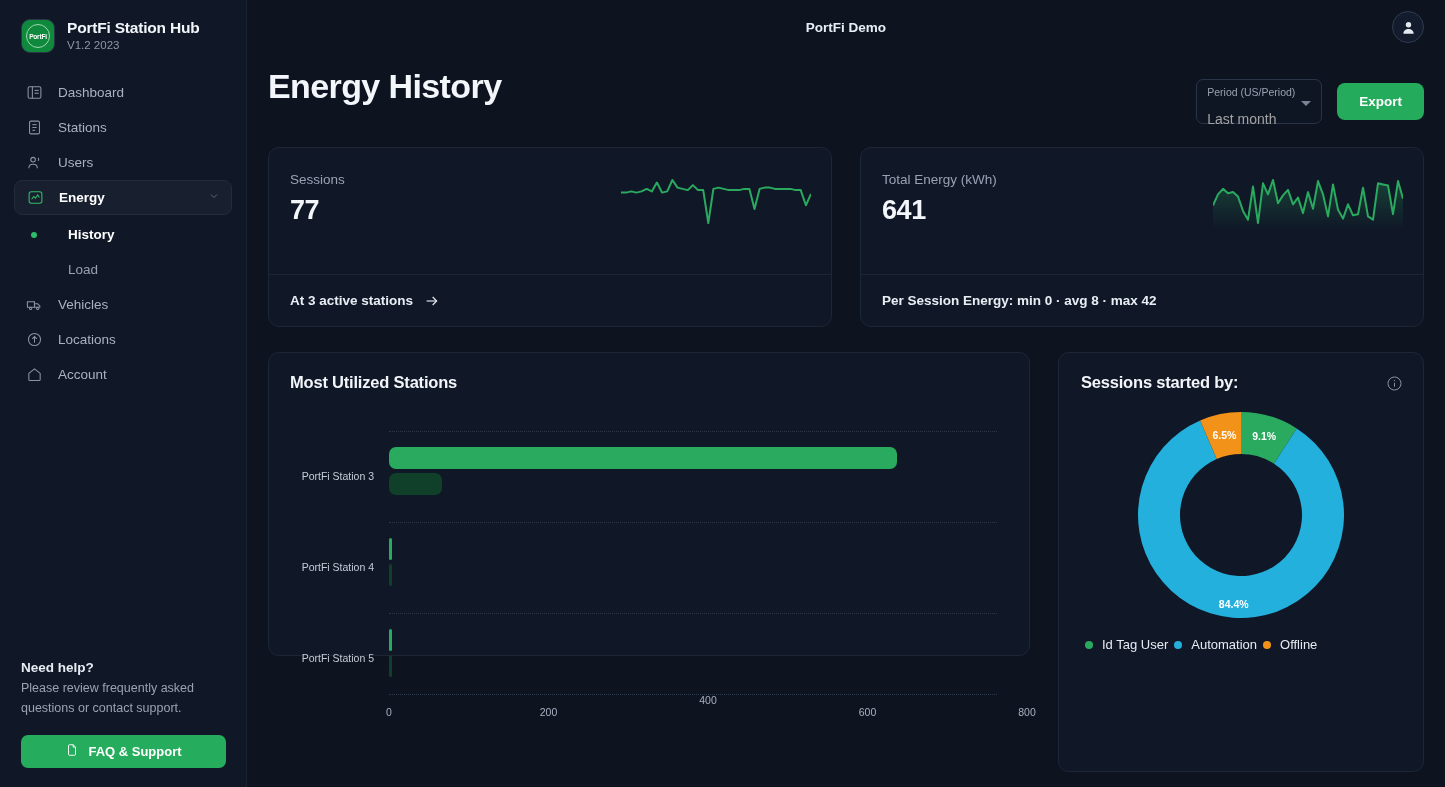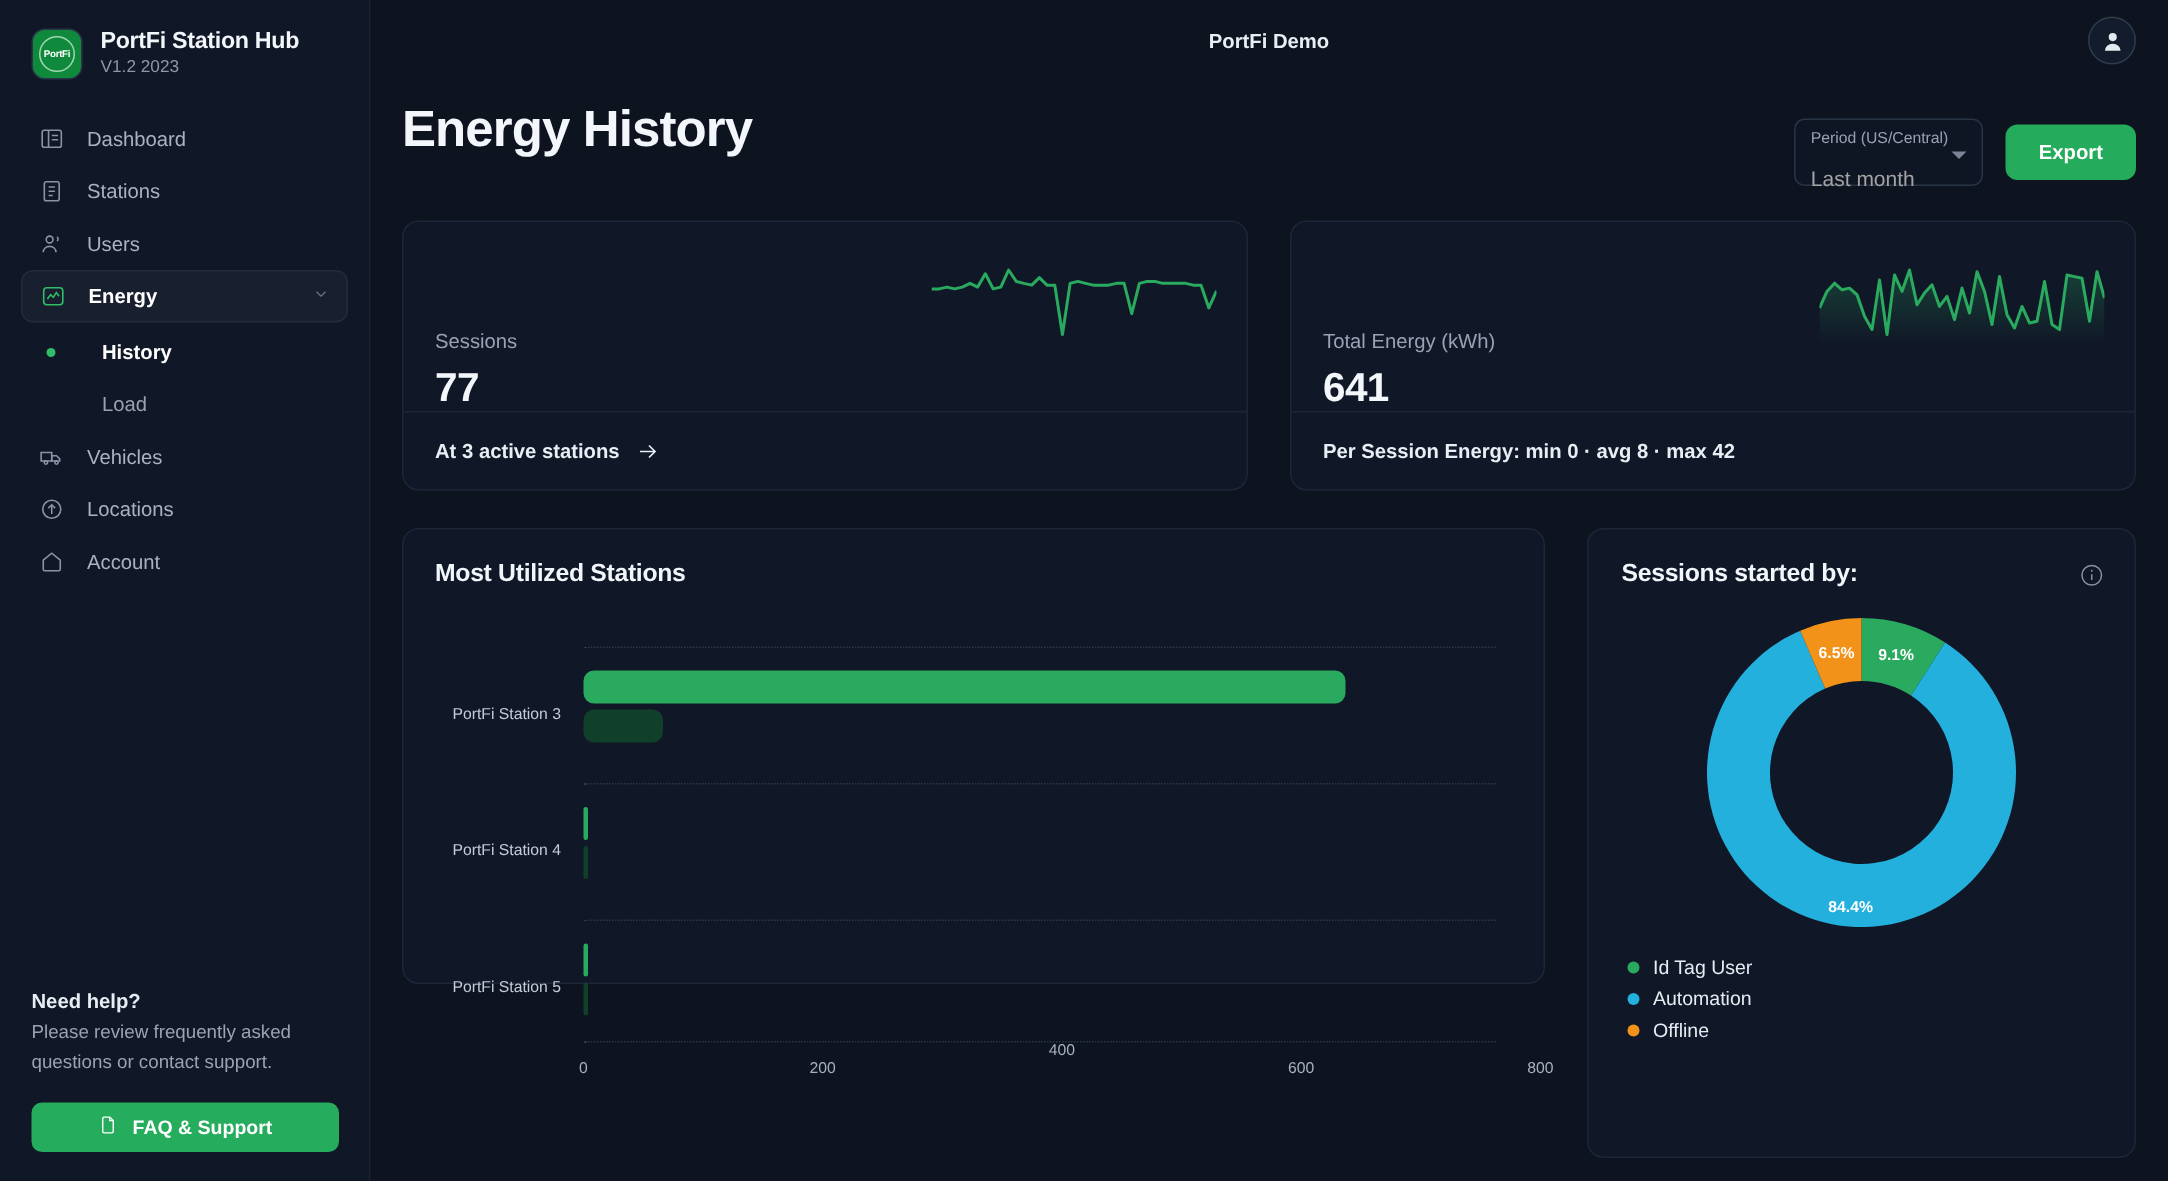--- a/index.html
+++ b/index.html
@@ -111,21 +111,21 @@
     font-family: "Liberation Sans", sans-serif;
   }
 
   
   .stat-row { display: flex; gap: 28px; padding: 23px 21px 0 21px; }
   .stat-card {
     flex: 1; height: 180px;
     background: #101827; border: 1px solid #1d2637; border-radius: 11px;
     display: flex; flex-direction: column; position: relative;
   }
-  .stat-top { flex: 1; display: flex; padding: 24px 24px 0 21px; position: relative; align-items: flex-end; }
+  .stat-top { flex: 1; display: flex; padding: 24px 24px 0 21px; position: relative; }
   .stat-label { font-size: 13.5px; color: #99a2b3; }
   .stat-value { font-size: 27px; font-weight: bold; color: #f3f6fa; margin-top: 8px; letter-spacing: -0.4px; }
   .spark { position: absolute; right: 20px; top: 26px; width: 190px; height: 55px; }
   .stat-foot {
     height: 52px; border-top: 1px solid #1d2637;
     display: flex; align-items: center; padding: 0 21px;
     font-size: 13.5px; font-weight: bold; color: #e9eef5;
   }
   .stat-foot .arrow { margin-left: 11px; display: flex; align-items: center; }
   .stat-foot .arrow svg { width: 16px; height: 16px; stroke: #e9eef5; fill: none; stroke-width: 1.7; }
@@ -153,21 +153,21 @@
   }
 
   .donut-card {
     flex: 1; height: 420px;
     background: #101827; border: 1px solid #1d2637; border-radius: 11px;
     padding: 20px 22px 0 22px; position: relative;
   }
   .info-icon { position: absolute; right: 20px; top: 22px; cursor: pointer; }
   .info-icon svg { width: 17px; height: 17px; stroke: #8a93a4; fill: none; stroke-width: 1.4; }
   .donut-wrap { display: flex; justify-content: center; margin-top: 17px; }
-  .legend { margin-top: 16px; padding-left: 4px; display: flex; flex-direction: column; gap: 6px; }
+  .legend { margin-top: 16px; padding-left: 4px; display: flex; flex-direction: row; gap: 6px; }
   .legend-item { display: flex; align-items: center; gap: 9px; font-size: 13px; color: #e6ebf2; }
   .legend-dot { width: 8px; height: 8px; border-radius: 50%; flex: 0 0 8px; }
   .slice-label { font-size: 10.5px; font-weight: bold; fill: #ffffff; }
 </style>
 </head>
 <body>
 
 <div class="app">
 
   <aside class="sidebar">
@@ -306,21 +306,21 @@
             <circle cx="12" cy="8.5" r="3.4"></circle>
             <path d="M5.5 20c0-3.6 2.9-6 6.5-6s6.5 2.4 6.5 6z"></path>
           </svg>
       </div>
     </div>
 
     <div class="page-head">
       <h1 class="page-title">Energy History</h1>
       <div class="head-right">
         <div class="period-box">
-          <div class="period-label">Period (US/Central)</div>
+          <div class="period-label">Period (US/Period)</div>
           <div class="period-value">Last month</div>
           <span class="period-caret"></span>
         </div>
         <button class="export-btn">Export</button>
       </div>
     </div>
 
     <div class="stat-row">
 
       <div class="stat-card">

